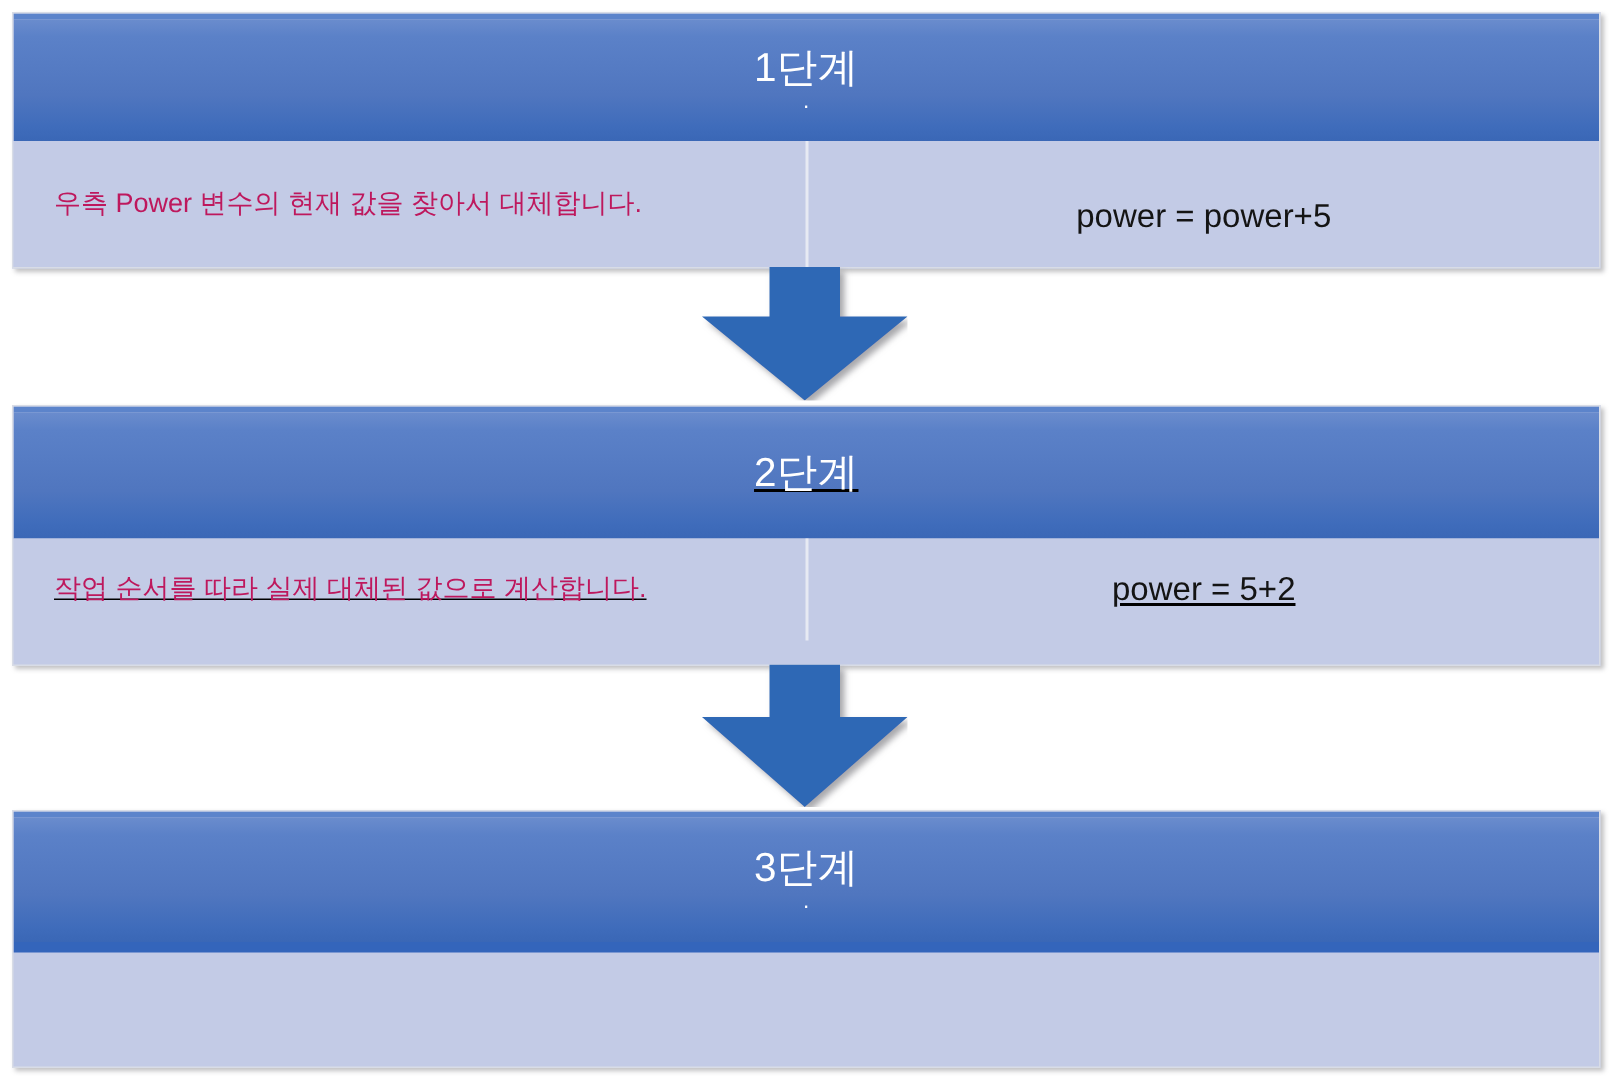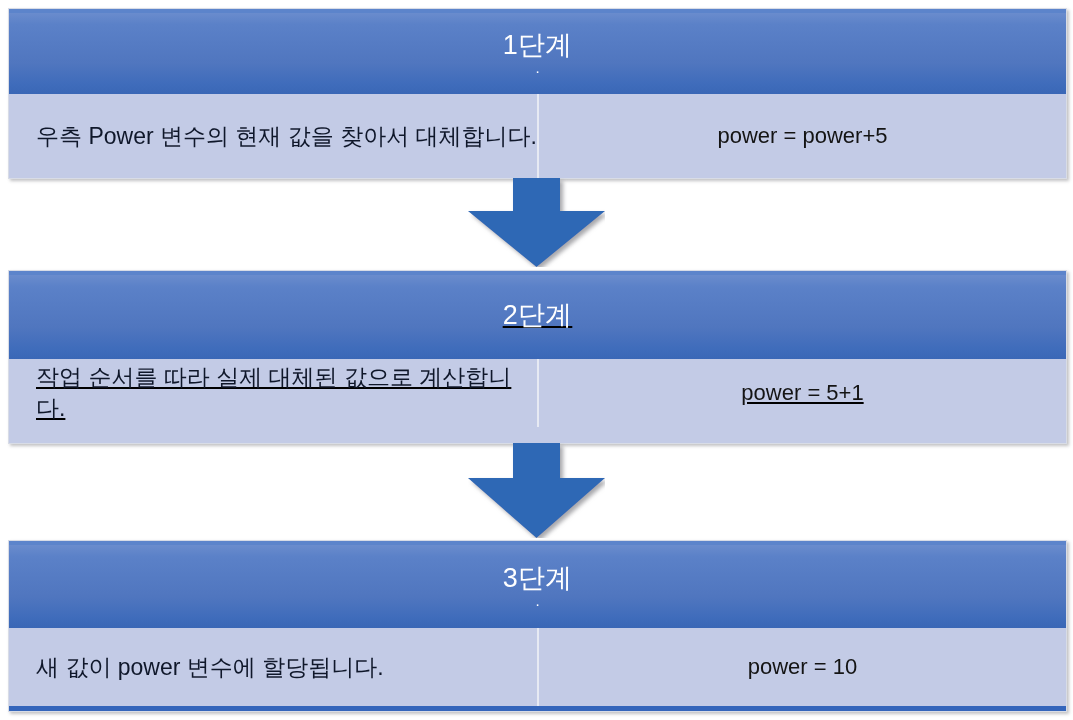--- a/index.html
+++ b/index.html
@@ -79,28 +79,28 @@
 
   .body-divider {
     width: 2px;
     background: #e7eaf3;
     flex: 0 0 auto;
   }
 
   .body-right {
     flex: 1 1 auto;
     display: flex;
-    align-items: center;
+    align-items: flex-end;
     justify-content: center;
-    padding: 3px 10px;
+    padding: 19px 10px;
   }
 
   .desc-text {
-    color: #0f172a;
-    font-size: 23px;
+    color: #be185d;
+    font-size: 18px;
     line-height: 1.33;
   }
 
   .expr-text {
     color: #141414;
     font-size: 22px;
     line-height: 1.3;
     text-align: center;
   }
 
@@ -171,46 +171,37 @@
     <div class="step-header">
       <div class="step-title">2단계</div>
       <div class="step-title-sub"></div>
     </div>
     <div class="step-body">
       <div class="body-left">
         <div class="desc-text">작업 순서를 따라 실제 대체된 값으로 계산합니다.</div>
       </div>
       <div class="body-divider"></div>
       <div class="body-right">
-        <div class="expr-text">power = 5+1</div>
+        <div class="expr-text">power = 5+2</div>
       </div>
     </div>
   </div>
 
   <div class="flow-arrow" id="arrow-2">
     <svg viewBox="0 0 137 95" preserveAspectRatio="none" aria-hidden="true">
       <defs>
         <filter id="arrowShadow2" x="-25%" y="-25%" width="160%" height="160%">
           <feDropShadow dx="3" dy="3" stdDeviation="2.2" flood-color="#8b8b90" flood-opacity="0.75"></feDropShadow>
         </filter>
       </defs>
       <polygon points="45,0 92,0 92,35 137,35 68.5,95 0,35 45,35" fill="#2f68b5" filter="url(#arrowShadow2)"></polygon>
     </svg>
   </div>
 
   <div class="step-card" id="card-3">
     <div class="step-header">
       <div class="step-title">3단계</div>
       <div class="step-title-sub">.</div>
     </div>
-    <div class="step-body">
-      <div class="body-left">
-        <div class="desc-text">새 값이 power 변수에 할당됩니다.</div>
-      </div>
-      <div class="body-divider"></div>
-      <div class="body-right">
-        <div class="expr-text">power = 10</div>
-      </div>
-    </div>
     <div class="card-accent-bottom"></div>
   </div>
 
 </div>
 
 </body></html>

